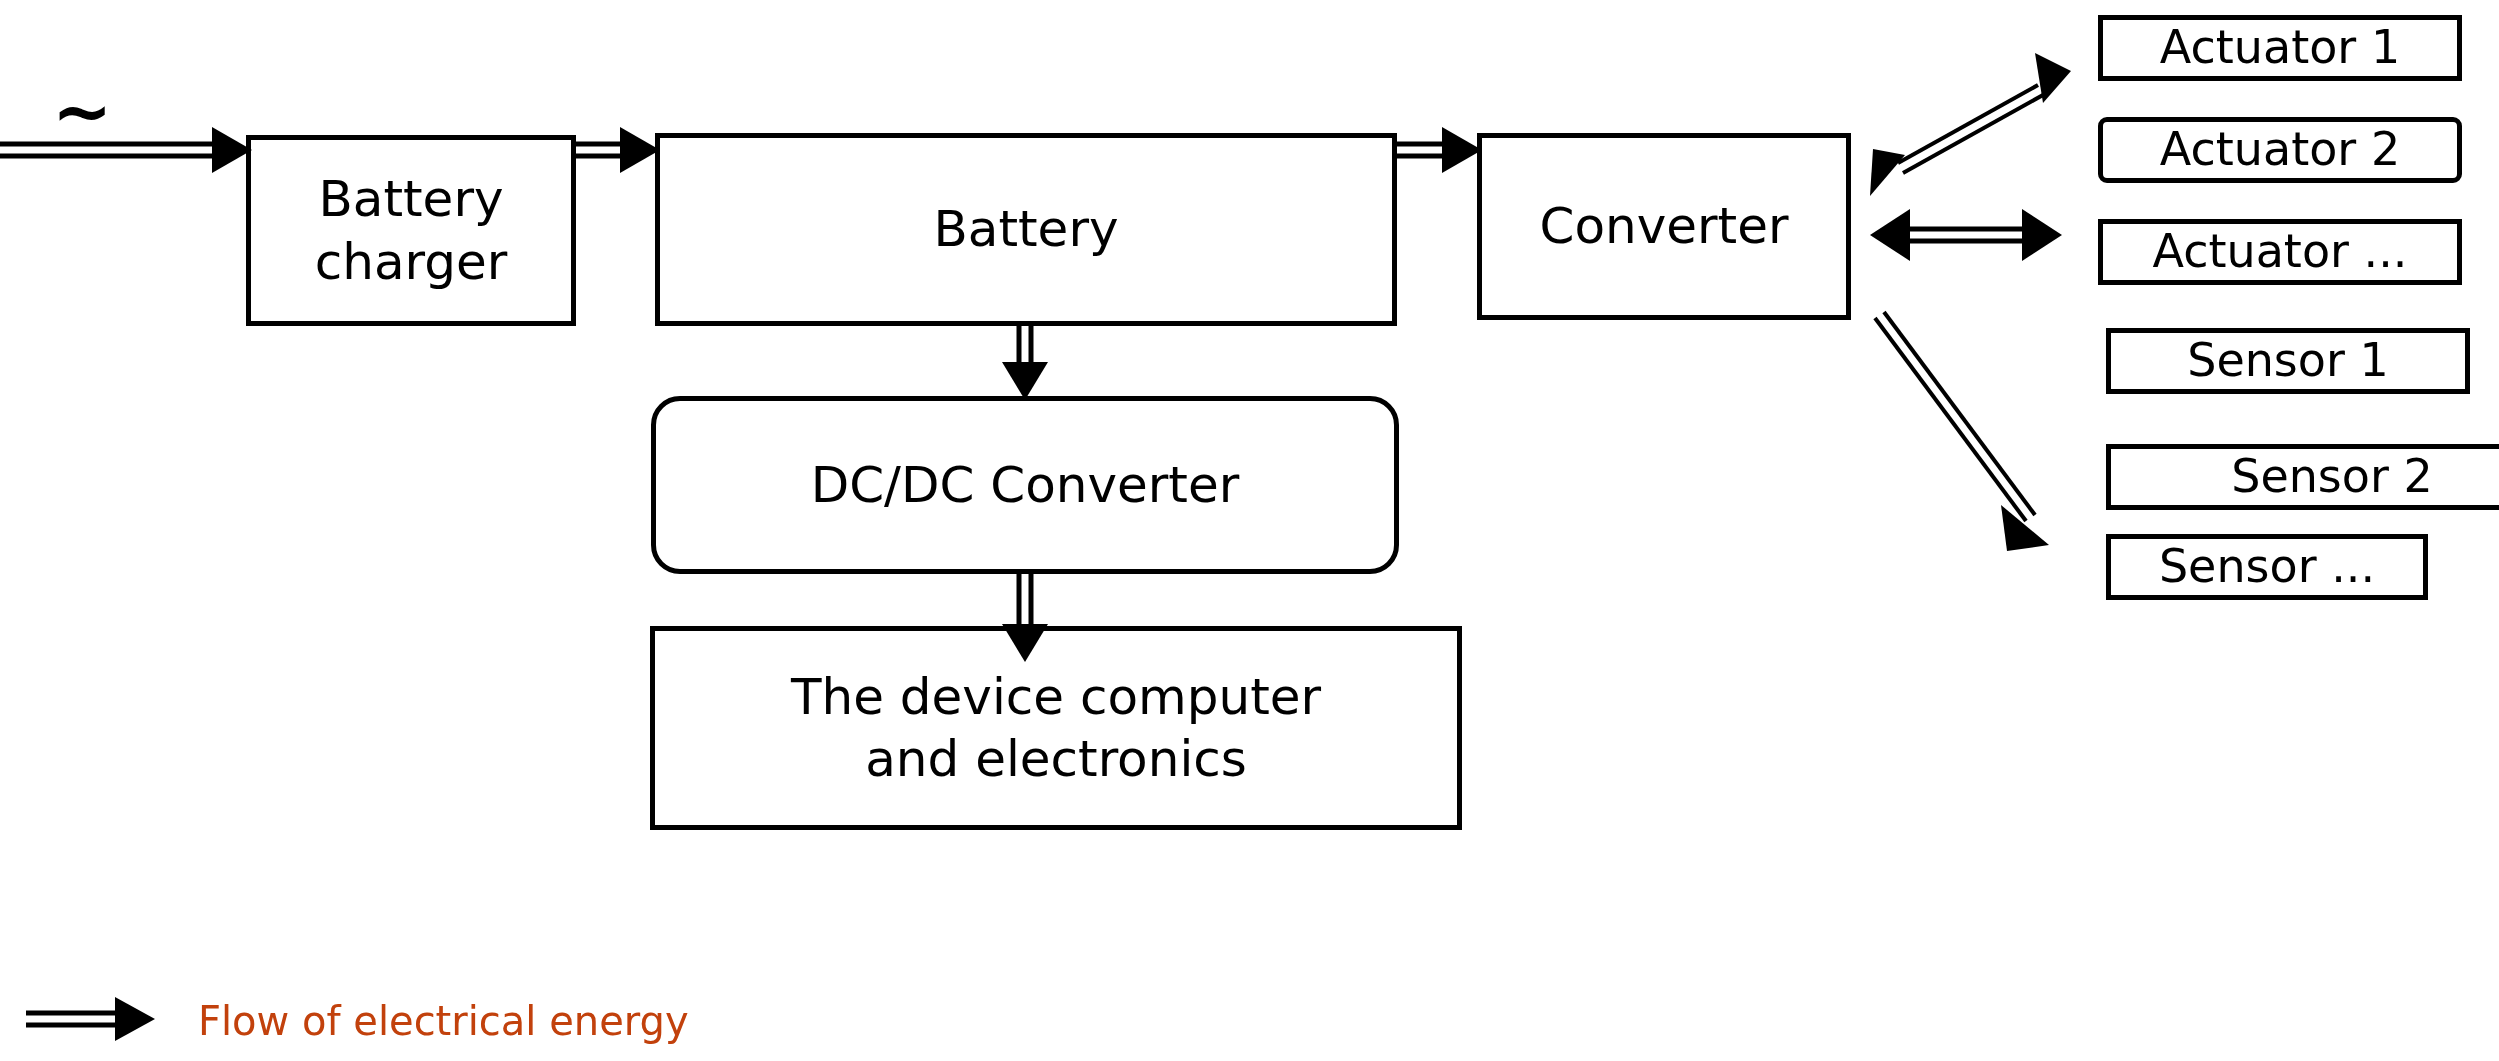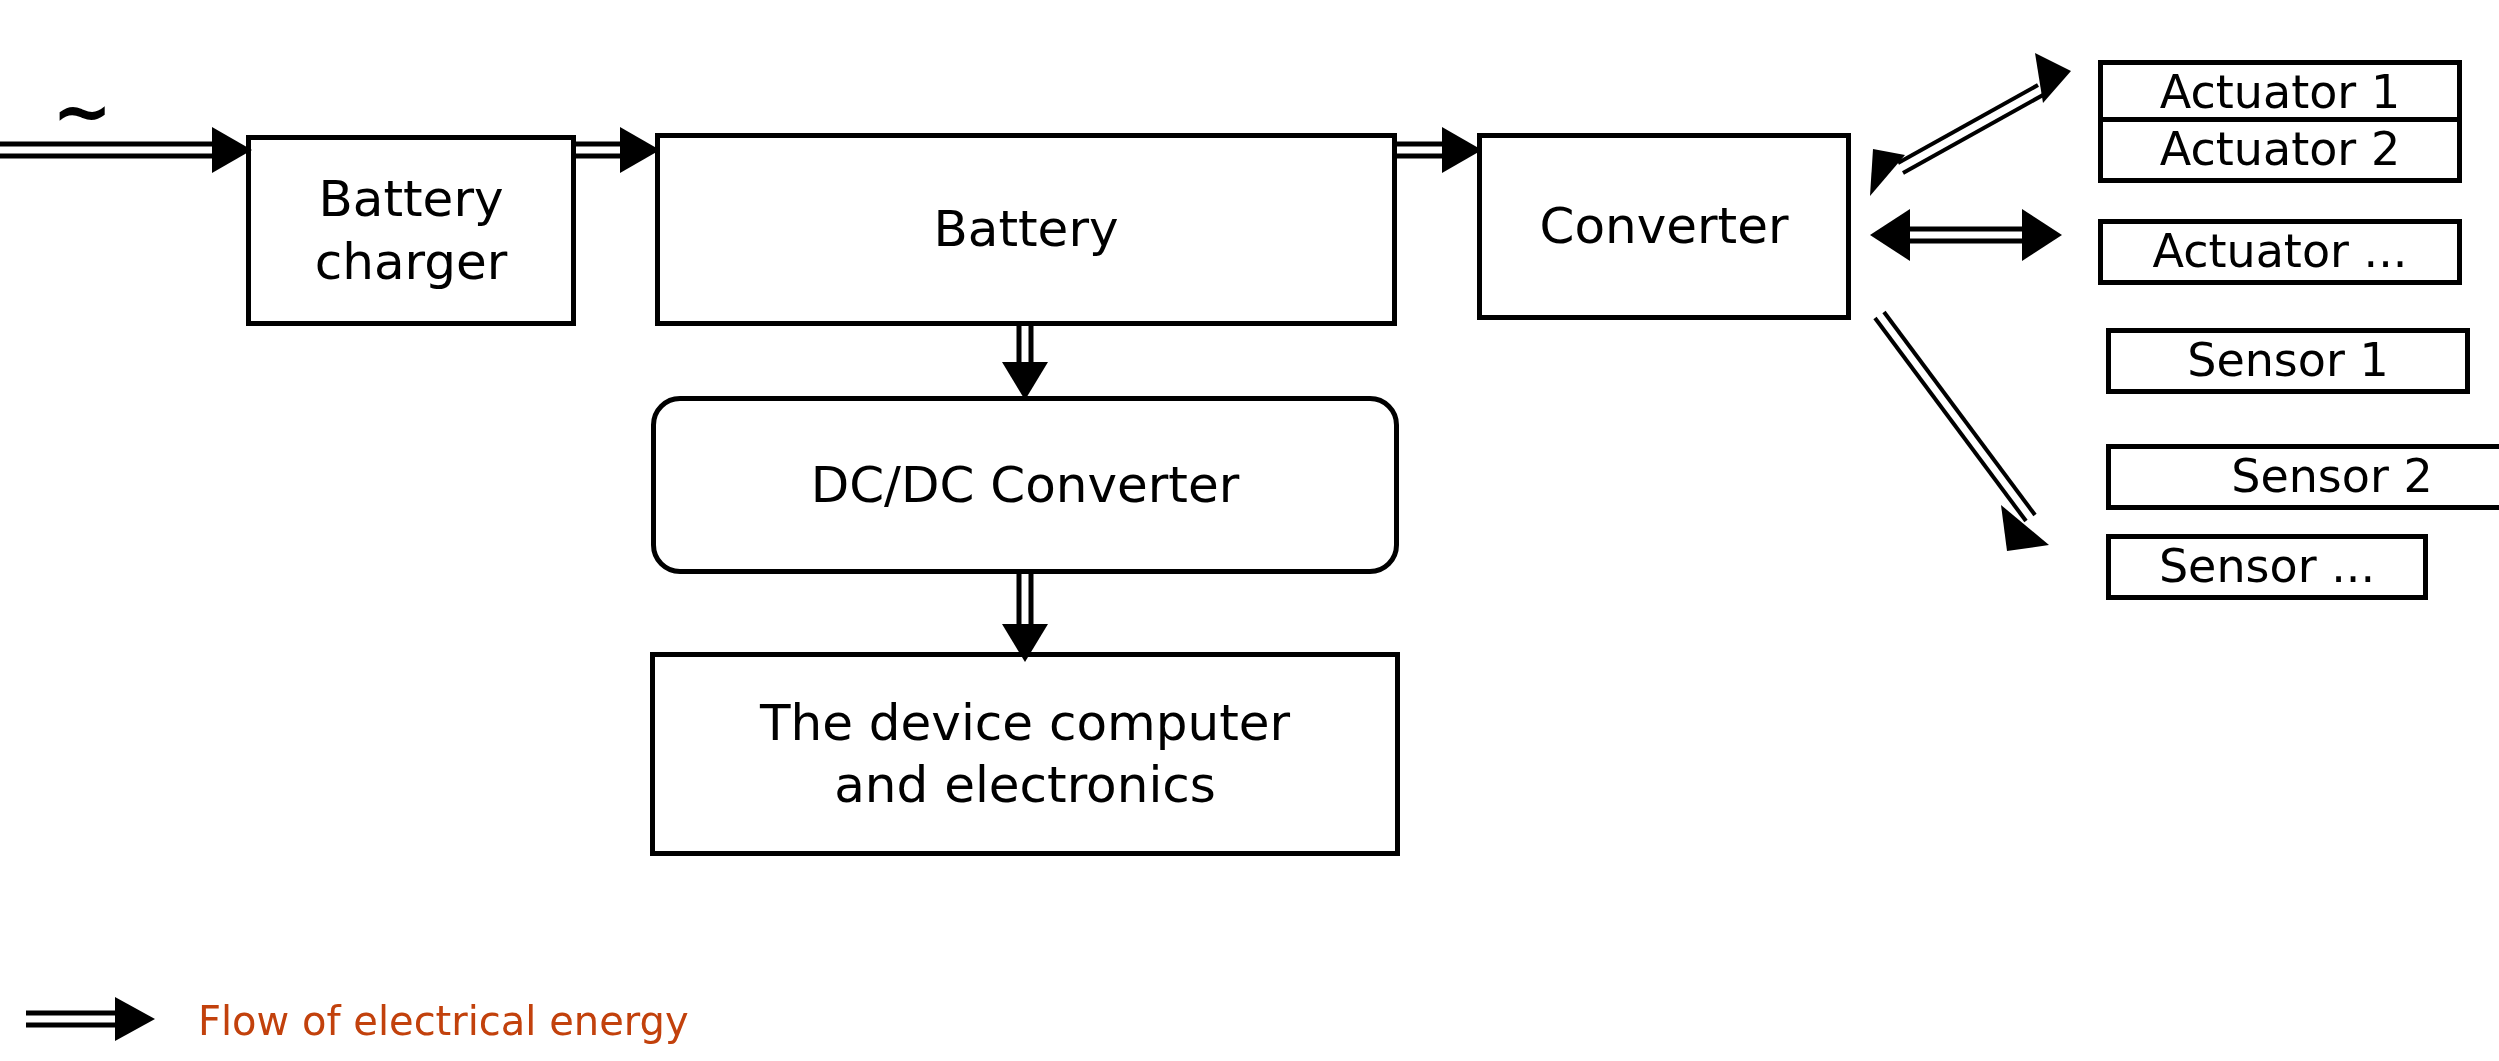--- a/index.html
+++ b/index.html
@@ -63,28 +63,28 @@
 
   <div class="tilde" style="left:52px; top:75px;">~</div>
 
   <div class="box box-big" style="left:246px; top:135px; width:330px; height:191px;">Battery
 charger</div>
 
   <div class="box box-big" style="left:655px; top:133px; width:742px; height:193px;">Battery</div>
 
   <div class="box box-big" style="left:651px; top:396px; width:748px; height:178px;border-radius:29px;">DC/DC Converter</div>
 
-  <div class="box box-big" style="left:650px; top:652px; width:750px; height:204px;">The device computer
+  <div class="box box-big" style="left:650px; top:626px; width:812px; height:204px;">The device computer
 and electronics</div>
 
   <div class="box box-big" style="left:1477px; top:133px; width:374px; height:187px;">Converter</div>
 
-  <div class="box box-small" style="left:2098px; top:15px; width:364px; height:66px;margin-top:45px;">Actuator 1</div>
+  <div class="box box-small" style="left:2098px; top:15px; width:364px; height:66px;">Actuator 1</div>
 
-  <div class="box box-small" style="left:2098px; top:117px; width:364px; height:66px;">Actuator 2</div>
+  <div class="box box-small" style="left:2098px; top:117px; width:364px; height:66px;border-radius:9px;">Actuator 2</div>
 
   <div class="box box-small" style="left:2098px; top:219px; width:364px; height:66px;">Actuator ...</div>
 
   <div class="box box-small" style="left:2106px; top:328px; width:364px; height:66px;">Sensor 1</div>
 
   <div class="box box-small" style="left:2106px; top:444px; width:432px; height:66px;padding-left:20px;">Sensor 2</div>
 
   <div class="box box-small" style="left:2106px; top:534px; width:322px; height:66px;">Sensor ...</div>
 
   <svg class="overlay" viewBox="0 0 2499 1061">

